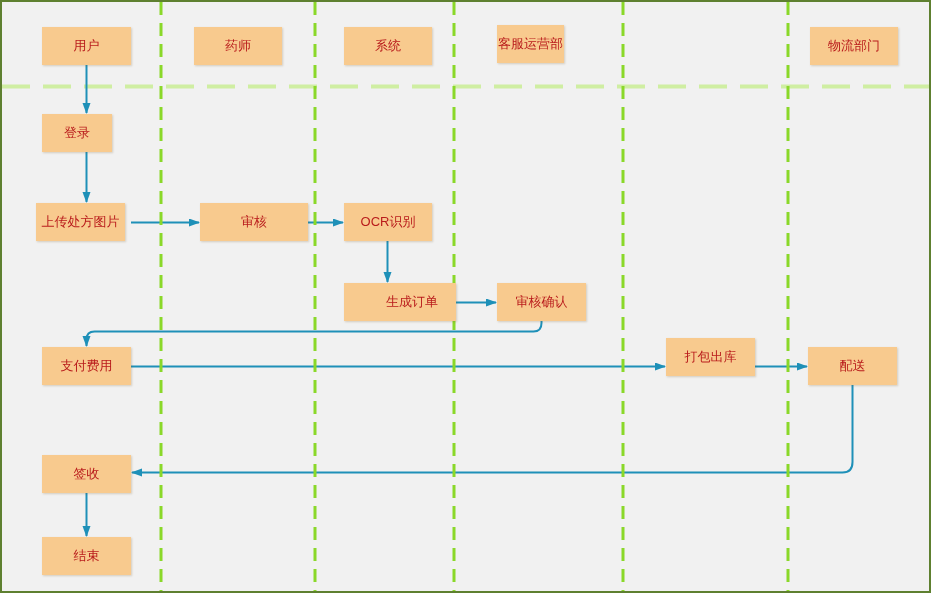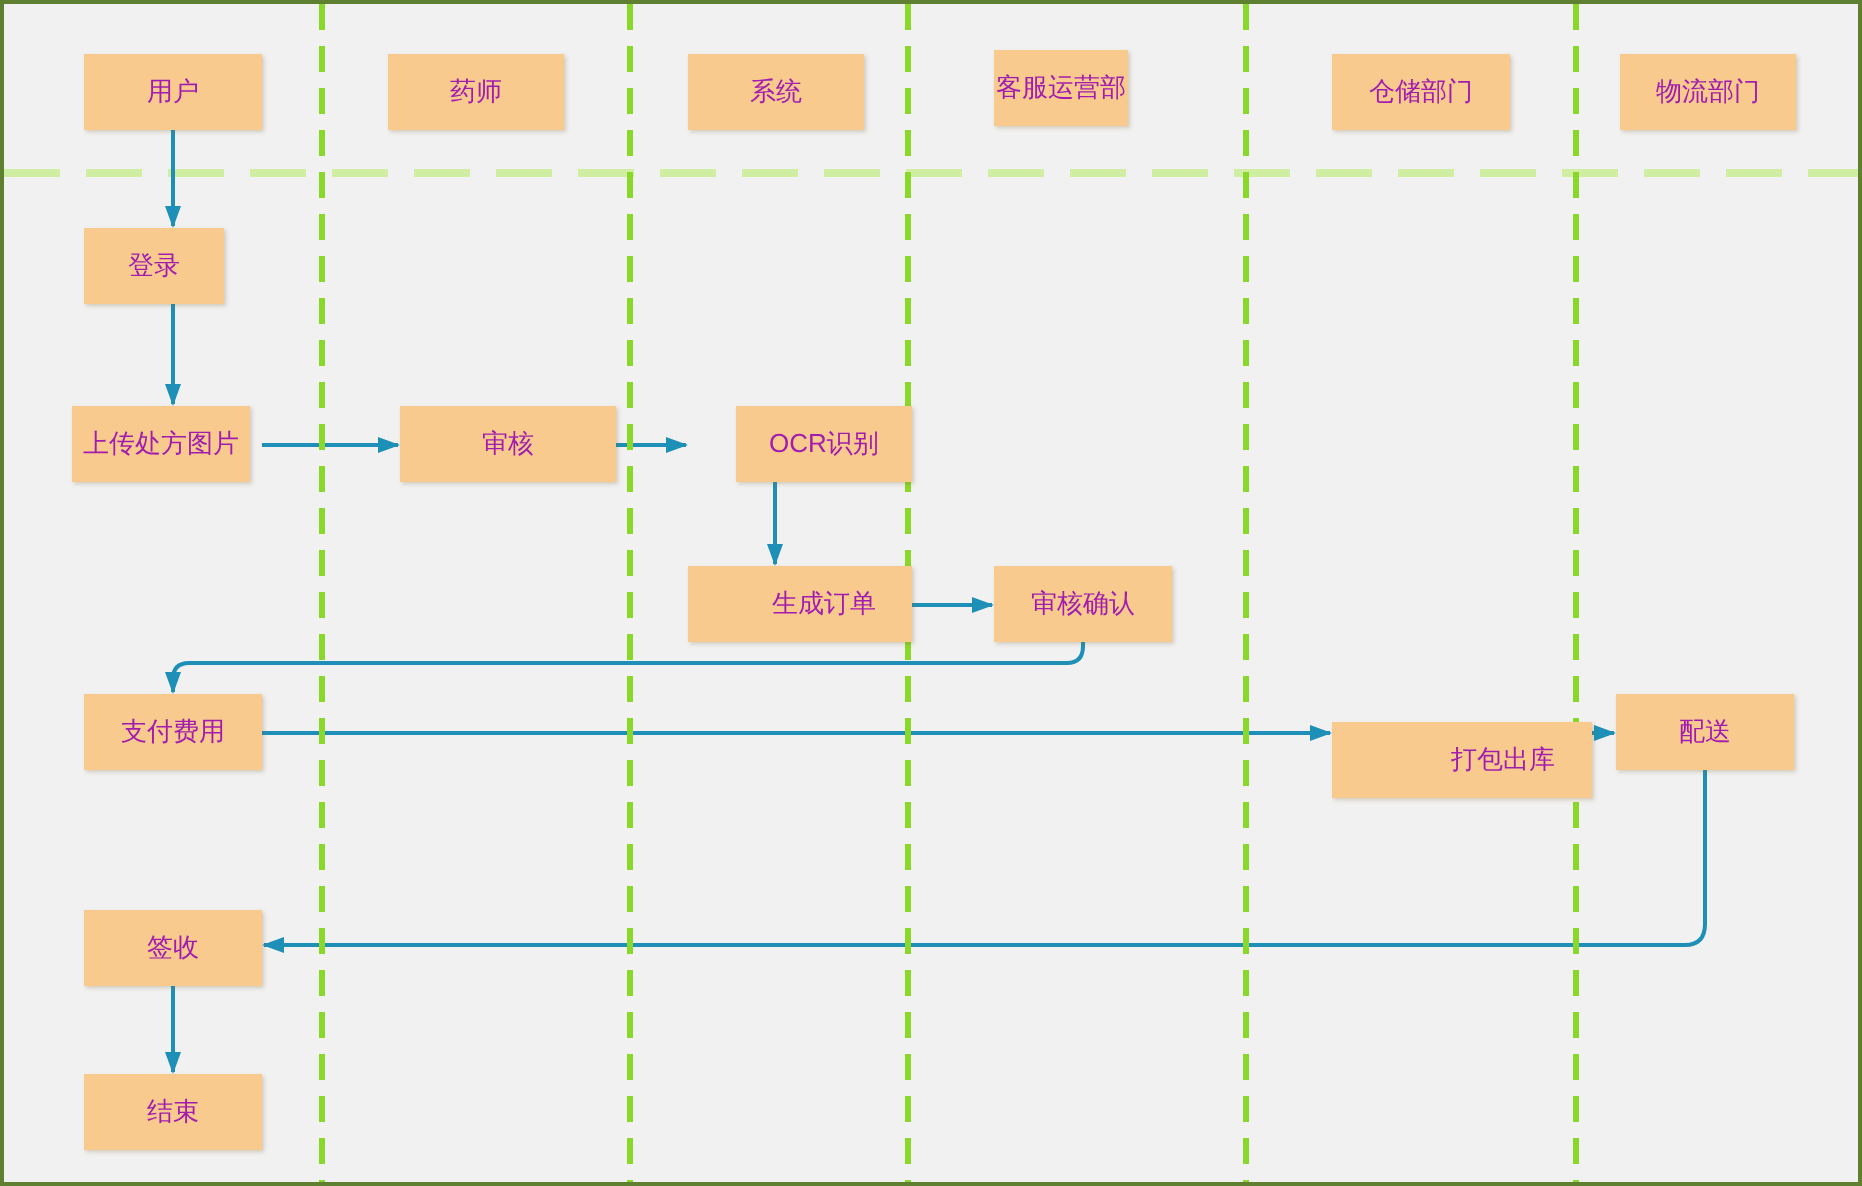--- a/index.html
+++ b/index.html
@@ -16,21 +16,21 @@
   .connector-layer {
     position: absolute;
     left: 0; top: 0;
     width: 927px; height: 589px;
   }
   .node {
     position: absolute;
     height: 38px;
     background: #f8ca8e;
     box-shadow: 1px 1px 2px rgba(120,90,40,0.25);
-    color: #a21caf;
+    color: #b91c1c;
     font-size: 13px;
     line-height: 38px;
     text-align: center;
     white-space: nowrap;
     overflow: hidden;
   }
 </style>
 </head>
 <body>
 
@@ -65,28 +65,27 @@
       <line x1="452" y1="0" x2="452" y2="589"></line>
       <line x1="621" y1="0" x2="621" y2="589"></line>
       <line x1="786" y1="0" x2="786" y2="589"></line>
     </g>
   </svg>
 
   <div class="node" style="left:40px;  top:25px; width:89px;">用户</div>
   <div class="node" style="left:192px; top:25px; width:88px;">药师</div>
   <div class="node" style="left:342px; top:25px; width:88px;">系统</div>
   <div class="node" style="left:495px; top:23px; width:67px;">客服运营部</div>
-  <div class="node" style="left:664px; top:25px; width:89px;">仓储部门</div>
   <div class="node" style="left:808px; top:25px; width:88px;">物流部门</div>
 
   <div class="node" style="left:40px;  top:112px; width:70px;">登录</div>
   <div class="node" style="left:34px;  top:201px; width:89px;">上传处方图片</div>
   <div class="node" style="left:198px; top:201px; width:108px;">审核</div>
-  <div class="node" style="left:342px; top:201px; width:88px;margin-left:24px;">OCR识别</div>
+  <div class="node" style="left:342px; top:201px; width:88px;">OCR识别</div>
   <div class="node" style="left:342px; top:281px; width:88px;padding-left:24px;">生成订单</div>
   <div class="node" style="left:495px; top:281px; width:89px;">审核确认</div>
   <div class="node" style="left:40px;  top:345px; width:89px;">支付费用</div>
-  <div class="node" style="left:664px; top:359px; width:89px;padding-left:41px;">打包出库</div>
+  <div class="node" style="left:664px; top:336px; width:89px;">打包出库</div>
   <div class="node" style="left:806px; top:345px; width:89px;">配送</div>
   <div class="node" style="left:40px;  top:453px; width:89px;">签收</div>
   <div class="node" style="left:40px;  top:535px; width:89px;">结束</div>
 
 </div>
 
 </body></html>

